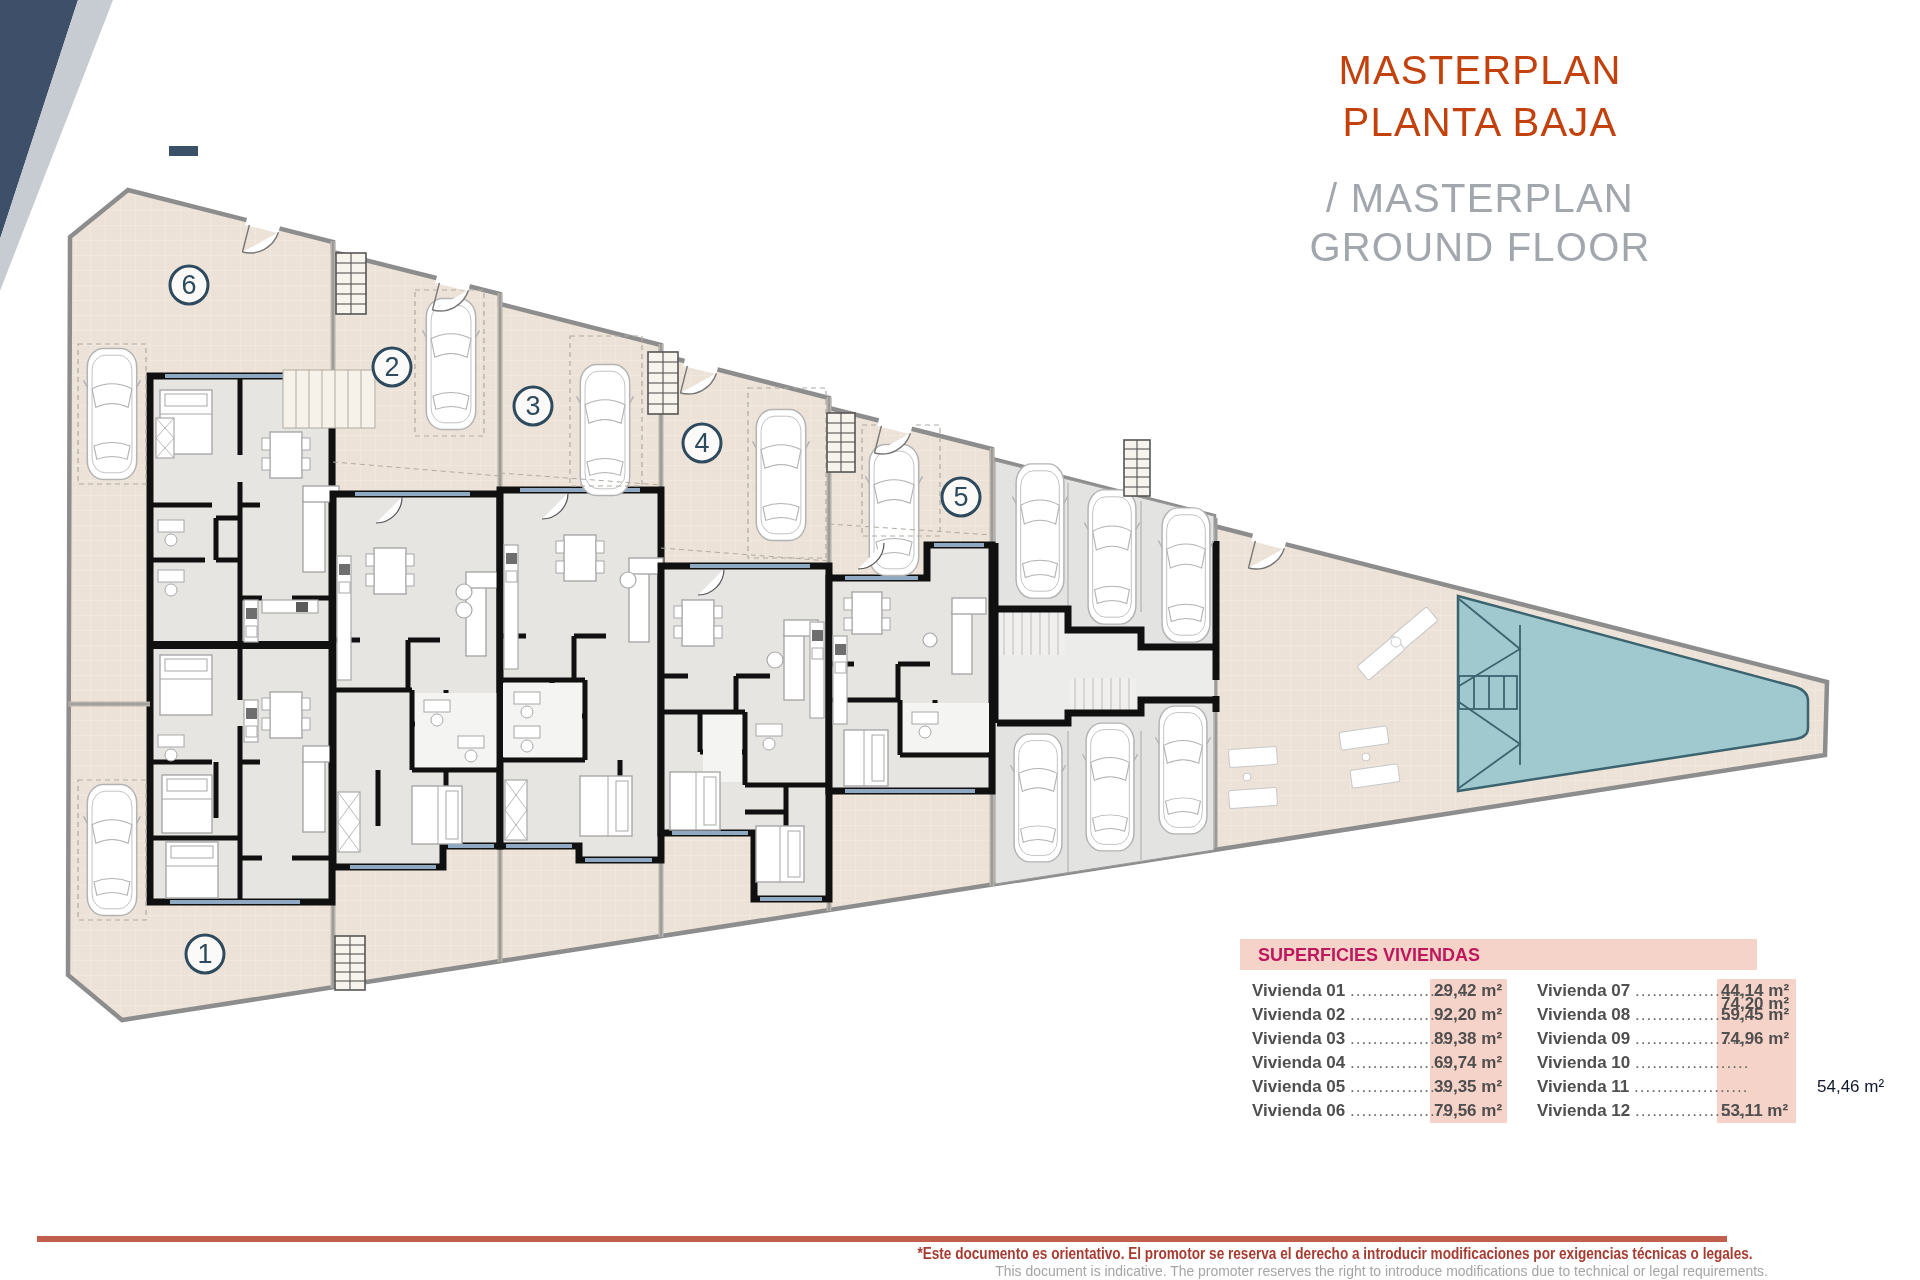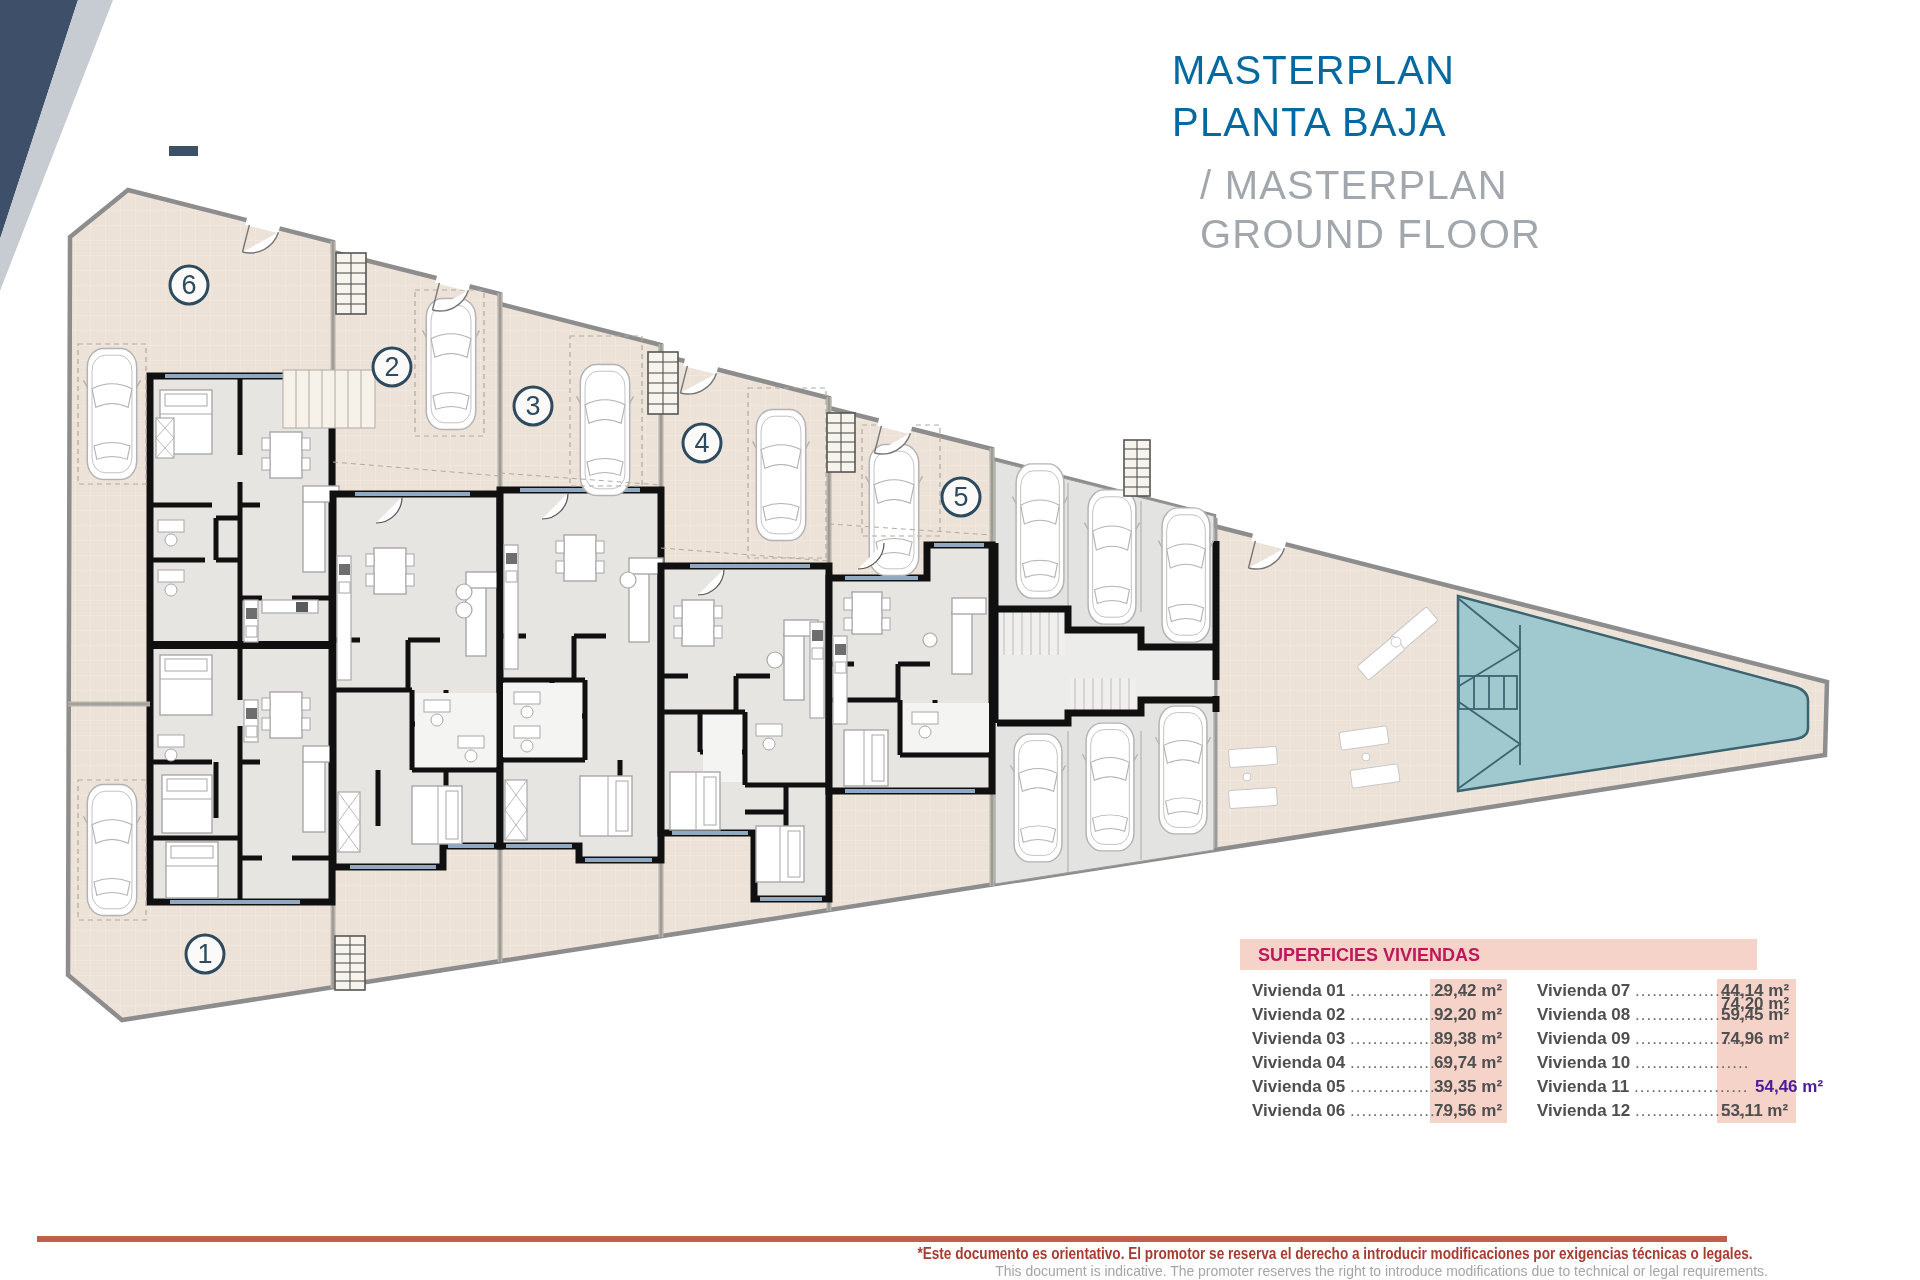--- a/index.html
+++ b/index.html
@@ -12,23 +12,23 @@
 <div id="page">
 
   <svg class="abs" style="left:0;top:0" width="130" height="420" viewBox="0 0 130 420">
     <polygon points="0,0 78,0 0,239" fill="#3e4f6a"></polygon>
     <polygon points="78,0 113,0 0,291 0,239" fill="#c7cbd2"></polygon>
   </svg>
 
 
   <div class="abs" style="left:169px;top:146px;width:29px;height:10px;background:#3a5168"></div>
 
-  <div class="abs" style="left:1172px;top:44px;width:560px;text-align:left;font-size:40px;color:#0369a1;letter-spacing:1.2px;line-height:52px">MASTERPLAN<br>PLANTA BAJA</div>
-
-  <div class="abs" style="left:1200px;top:161px;width:560px;text-align:left;font-size:40px;color:#a2a7ad;letter-spacing:1.2px;line-height:49px">/ MASTERPLAN<br>GROUND FLOOR</div>
+  <div class="abs" style="left:1200px;top:44px;width:560px;text-align:center;font-size:40px;color:#c2410c;letter-spacing:1.2px;line-height:52px">MASTERPLAN<br>PLANTA BAJA</div>
+
+  <div class="abs" style="left:1200px;top:174px;width:560px;text-align:center;font-size:40px;color:#a2a7ad;letter-spacing:1.2px;line-height:49px">/ MASTERPLAN<br>GROUND FLOOR</div>
 
   <svg id="plan" class="abs" style="left:0;top:0" width="1920" height="1280" viewBox="0 0 1920 1280">
   <defs>
   <pattern id="tile" width="15" height="15" patternUnits="userSpaceOnUse">
           <rect width="15" height="15" fill="#ece2d7"></rect>
           <path d="M15 0H0V15" fill="none" stroke="#ffffff" stroke-opacity="0.4" stroke-width="1"></path>
         </pattern>
   <pattern id="hatch" width="8" height="8" patternUnits="userSpaceOnUse">
           <rect width="8" height="8" fill="#ebebea"></rect>
           <path d="M0 8L8 0" stroke="#c6c6c6" stroke-width="0.8"></path>
@@ -532,21 +532,21 @@
   <div class="abs" style="left:1434px;top:1101px;font-size:17px;font-weight:bold;color:#4f4f4f;white-space:nowrap">79,56 m²</div>
   <div class="abs" style="left:1537px;top:981px;font-size:17px;font-weight:bold;color:#4f4f4f;white-space:nowrap">Vivienda 07 <span style="font-weight:normal;color:#6a6a6a;letter-spacing:1px">....................</span></div>
   <div class="abs" style="left:1721px;top:981px;font-size:17px;font-weight:bold;color:#4f4f4f;white-space:nowrap">44,14 m²</div>
   <div class="abs" style="left:1537px;top:1005px;font-size:17px;font-weight:bold;color:#4f4f4f;white-space:nowrap">Vivienda 08 <span style="font-weight:normal;color:#6a6a6a;letter-spacing:1px">....................</span></div>
   <div class="abs" style="left:1721px;top:1005px;font-size:17px;font-weight:bold;color:#4f4f4f;white-space:nowrap">59,45 m²</div>
   <div class="abs" style="left:1537px;top:1029px;font-size:17px;font-weight:bold;color:#4f4f4f;white-space:nowrap">Vivienda 09 <span style="font-weight:normal;color:#6a6a6a;letter-spacing:1px">....................</span></div>
   <div class="abs" style="left:1721px;top:1029px;font-size:17px;font-weight:bold;color:#4f4f4f;white-space:nowrap">74,96 m²</div>
   <div class="abs" style="left:1537px;top:1053px;font-size:17px;font-weight:bold;color:#4f4f4f;white-space:nowrap">Vivienda 10 <span style="font-weight:normal;color:#6a6a6a;letter-spacing:1px">....................</span></div>
   <div class="abs" style="left:1721px;top:994px;font-size:17px;font-weight:bold;color:#4f4f4f;white-space:nowrap">74,20 m²</div>
   <div class="abs" style="left:1537px;top:1077px;font-size:17px;font-weight:bold;color:#4f4f4f;white-space:nowrap">Vivienda 11 <span style="font-weight:normal;color:#6a6a6a;letter-spacing:1px">....................</span></div>
-  <div class="abs" style="left:1755px;top:1077px;font-size:17px;font-weight:bold;color:#4c1d95;white-space:nowrap">54,46 m²</div>
+  <div class="abs" style="left:1817px;top:1077px;font-size:17px;font-weight:normal;color:#0f172a;white-space:nowrap">54,46 m²</div>
   <div class="abs" style="left:1537px;top:1101px;font-size:17px;font-weight:bold;color:#4f4f4f;white-space:nowrap">Vivienda 12 <span style="font-weight:normal;color:#6a6a6a;letter-spacing:1px">....................</span></div>
   <div class="abs" style="left:1721px;top:1101px;font-size:17px;font-weight:bold;color:#4f4f4f;white-space:nowrap">53,11 m²</div>
 
   <div class="abs" style="left:37px;top:1236px;width:1690px;height:6px;background:#bf5f4c"></div>
 
   <div class="abs" style="right:167px;top:1245px;font-size:16px;font-weight:bold;color:#a83b30;white-space:nowrap;transform:scaleX(0.85);transform-origin:100% 50%">*Este documento es orientativo. El promotor se reserva el derecho a introducir modificaciones por exigencias técnicas o legales.</div>
 
   <div class="abs" style="right:152px;top:1262px;font-size:15px;color:#a5a5a5;white-space:nowrap;transform:scaleX(0.93);transform-origin:100% 50%">This document is indicative. The promoter reserves the right to introduce modifications due to technical or legal requirements.</div>
 </div>
 

